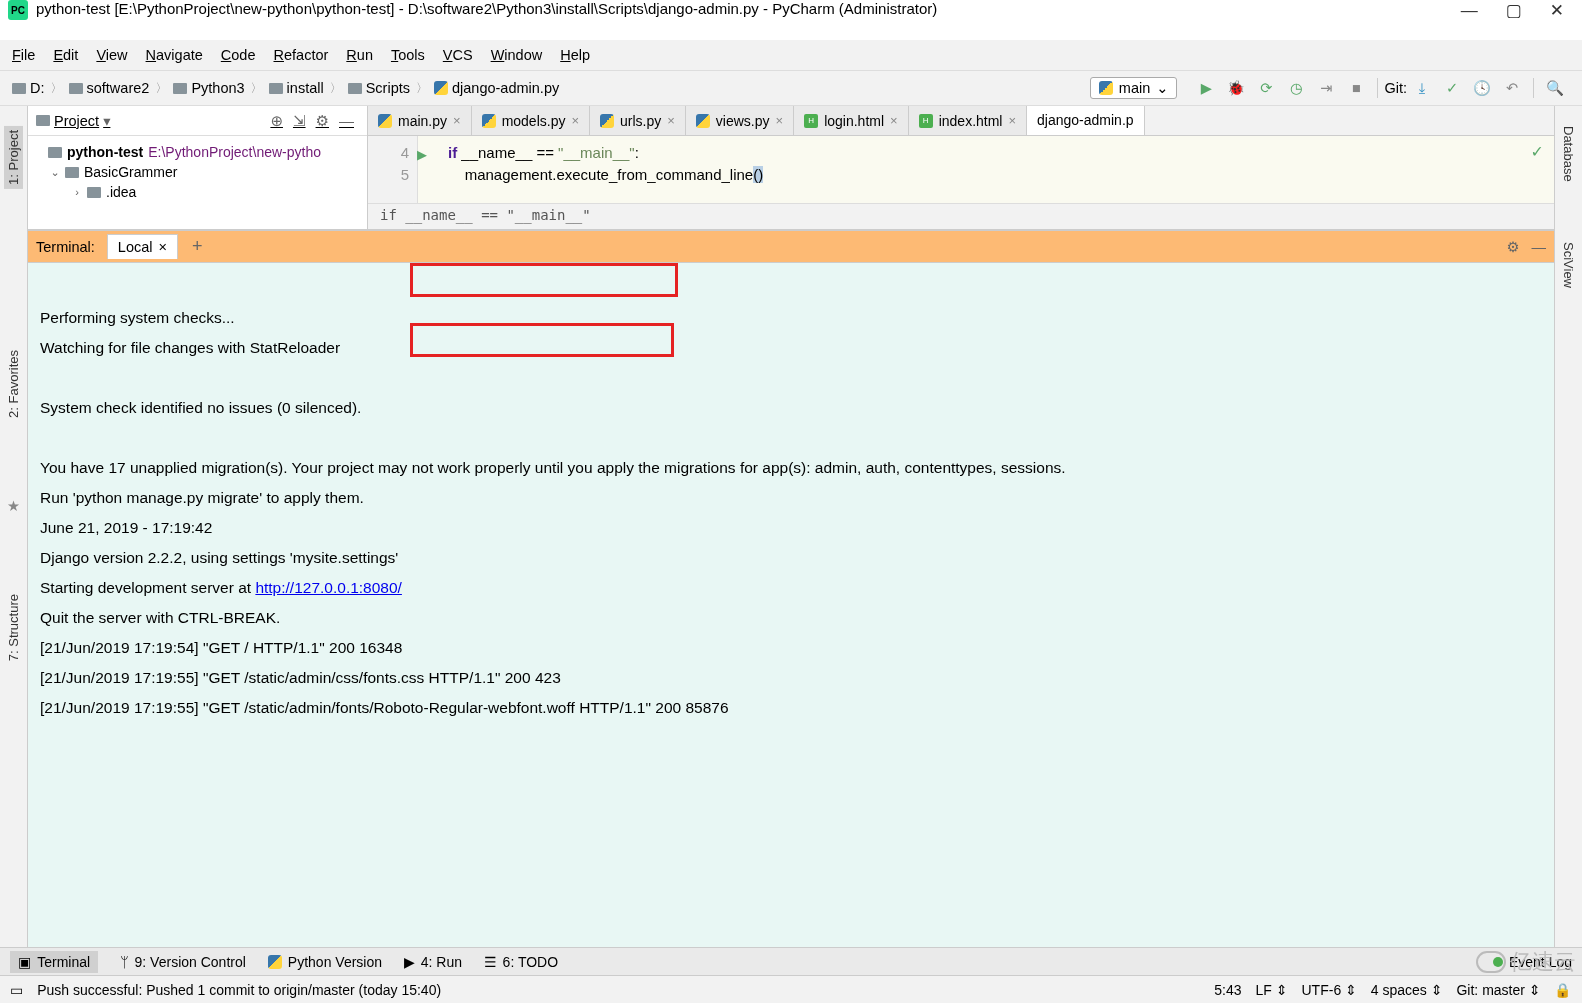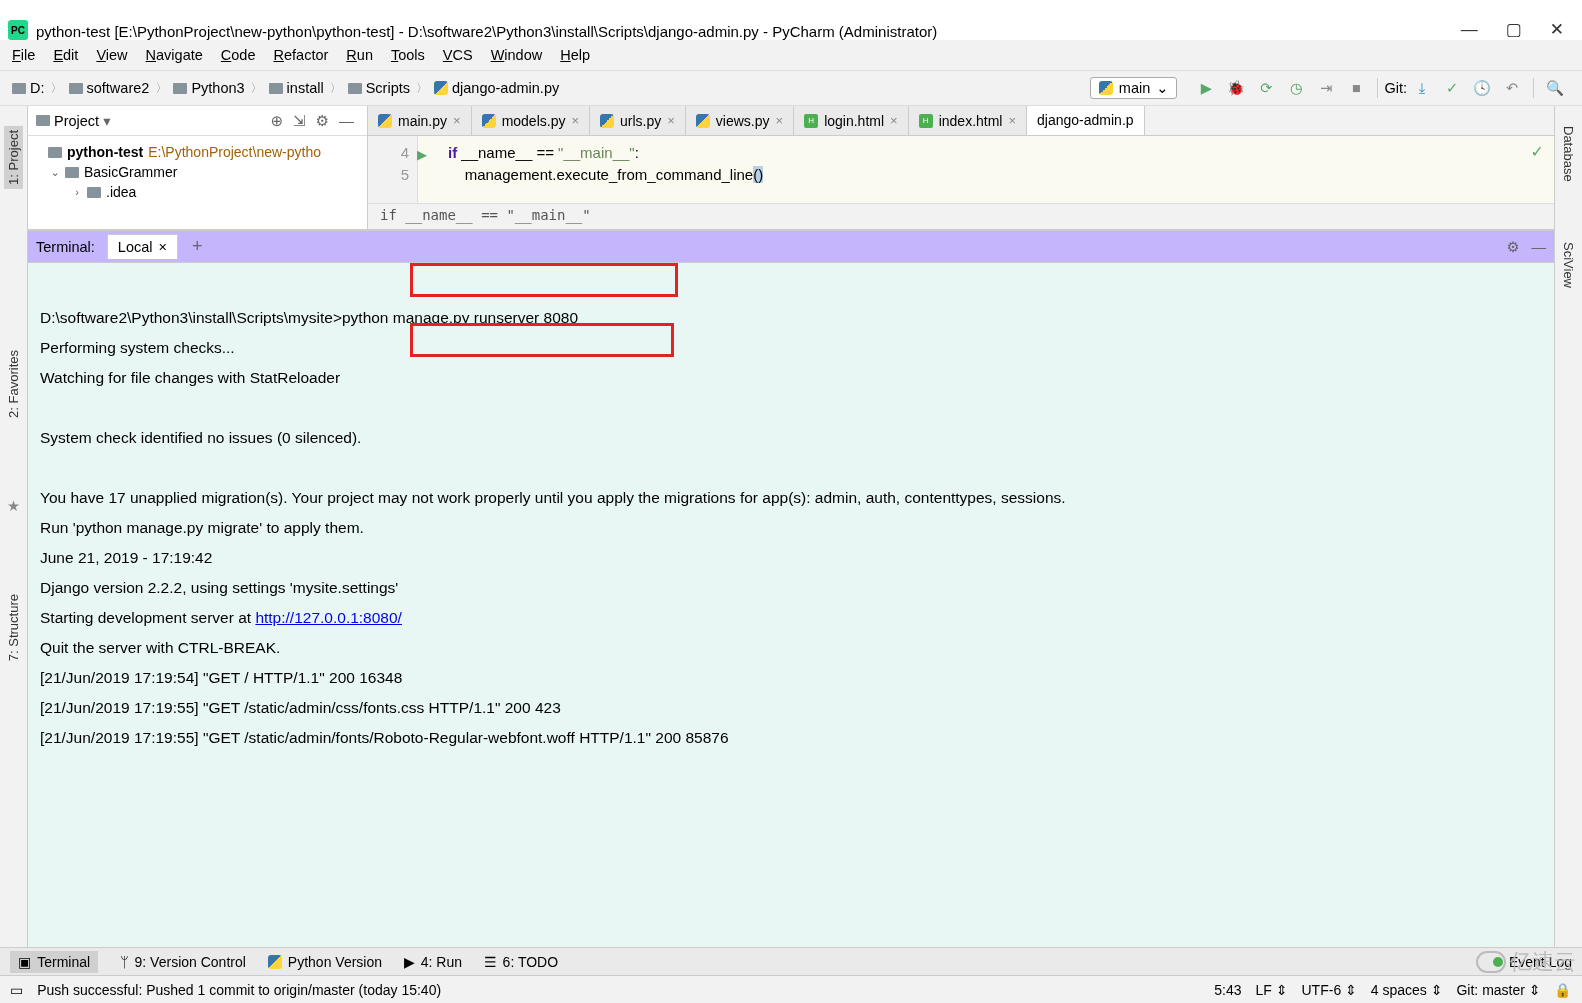--- a/index.html
+++ b/index.html
@@ -1,17 +1,17 @@
 <!DOCTYPE html>
 <html><head>
 <meta charset="utf-8">
 <style>
 * { margin: 0; padding: 0; box-sizing: border-box; font-family: "Segoe UI", Arial, sans-serif; }
 body { width: 1582px; height: 1003px; background: #f2f2f2; font-size: 14.5px; overflow: hidden; }
-.titlebar { height: 40px; display: flex; align-items: flex-end; padding: 0 8px; background: #fff; }
+.titlebar { height: 40px; display: flex; align-items: flex-start; padding: 0 8px; background: #fff; }
 .titlebar .app-icon { width: 20px; height: 20px; background: #21d789; border-radius: 3px; margin-right: 8px; display: flex; align-items: center; justify-content: center; font-size: 10px; font-weight: bold; color: #000; }
 .titlebar .title { flex: 1; color: #000; font-size: 15px; }
 .titlebar .win-btns { display: flex; gap: 28px; margin-right: 10px; align-items: center; }
 .titlebar .win-btns span { font-size: 17px; color: #333; }
 .menubar { height: 30px; display: flex; align-items: center; padding: 0 12px; gap: 18px; background: #f2f2f2; color: #000; }
 .menubar span { text-decoration: underline; text-decoration-color: transparent; }
 .menubar span::first-letter { text-decoration: underline; }
 .navbar { height: 36px; display: flex; align-items: center; padding: 0 12px; background: #f2f2f2; border-top: 1px solid #ddd; border-bottom: 1px solid #ddd; }
 .crumbs { display: flex; align-items: center; gap: 6px; flex: 1; }
 .crumb { display: flex; align-items: center; gap: 4px; color: #000; }
@@ -21,21 +21,21 @@
 .run-config { border: 1px solid #aaa; background: #fff; padding: 2px 8px; display: flex; align-items: center; gap: 6px; border-radius: 3px; margin-right: 14px; }
 .tbbtn { width: 22px; height: 22px; display: flex; align-items: center; justify-content: center; margin: 0 4px; }
 .content { display: flex; height: calc(100% - 40px - 30px - 36px - 28px - 28px); }
 .left-rail { width: 28px; background: #f2f2f2; border-right: 1px solid #ccc; display: flex; flex-direction: column; align-items: center; padding-top: 20px; gap: 80px; }
 .left-rail .rail-label { writing-mode: vertical-rl; transform: rotate(180deg); font-size: 13px; color: #333; }
 .right-rail { width: 28px; background: #f2f2f2; border-left: 1px solid #ccc; display: flex; flex-direction: column; align-items: center; padding-top: 20px; gap: 60px; }
 .right-rail .rail-label { writing-mode: vertical-rl; font-size: 13px; color: #333; }
 .main-col { flex: 1; display: flex; flex-direction: column; min-width: 0; }
 .upper { display: flex; height: 124px; border-bottom: 1px solid #ccc; }
 .project-pane { width: 340px; border-right: 1px solid #ccc; background: #fff; display: flex; flex-direction: column; }
-.project-header { height: 30px; display: flex; align-items: center; padding: 0 8px; border-bottom: 1px solid #ddd; }
+.project-header { height: 30px; display: flex; align-items: center; padding: 0 8px; border-bottom: 1px solid #ddd; text-decoration: underline; }
 .project-header .label { font-weight: normal; margin-left: 4px; flex: 1; display: flex; align-items: center; gap: 4px; }
 .project-header .tool-ic { margin: 0 5px; color: #666; font-size: 15px; }
 .tree { padding: 6px 8px; font-size: 14px; }
 .tree-row { display: flex; align-items: center; gap: 5px; padding: 2px 12px; white-space: nowrap; overflow: hidden; }
 .tree-row .folder-ic { width: 14px; height: 11px; background: #87939a; border-radius: 1px; flex-shrink: 0; }
 .tree-row .caret { width: 10px; text-align: center; color: #666; font-size: 11px; }
 .editor-area { flex: 1; display: flex; flex-direction: column; background: #fff; min-width: 0; }
 .tabs { height: 30px; display: flex; align-items: stretch; border-bottom: 1px solid #ccc; background: #f2f2f2; overflow: hidden; }
 .tab { display: flex; align-items: center; gap: 6px; padding: 0 10px; border-right: 1px solid #ccc; background: #eaeaea; font-size: 14px; white-space: nowrap; }
 .tab.active { background: #fff; flex-direction: column; }
@@ -47,21 +47,21 @@
 .gutter .line { height: 22px; line-height: 22px; position: relative; }
 .gutter .run-ic { position: absolute; right: -18px; top: 2px; color: #59a869; font-size: 13px; }
 .code { padding: 6px 0 0 30px; }
 .code .line { height: 22px; line-height: 22px; white-space: pre; }
 .kw { color: #4c1d95; font-weight: bold; }
 .str { color: #6a8759; }
 .id { color: #000; }
 .hl-paren { background: #b8cfe5; }
 .breadcrumb-code { position: absolute; bottom: 0; left: 0; right: 0; height: 26px; background: #f2f2f2; border-top: 1px solid #ddd; padding: 3px 12px; font-family: "Consolas", monospace; font-size: 14px; color: #555; }
 .term-panel { flex: 1; display: flex; flex-direction: column; background: #fff; border-top: 1px solid #ccc; }
-.term-header { height: 32px; display: flex; align-items: center; background: #c4b5fd; border-bottom: 1px solid #ccc; padding: 0 8px; }
+.term-header { height: 32px; display: flex; align-items: center; background: #fdba74; border-bottom: 1px solid #ccc; padding: 0 8px; }
 .term-header .title { margin-right: 12px; }
 .term-tab { background: #fff; border: 1px solid #ccc; border-bottom: none; padding: 4px 10px; display: flex; align-items: center; gap: 6px; }
 .term-header .spacer { flex: 1; }
 .term-body { flex: 1; background: #e8f7f4; padding: 10px 12px; font-family: "Consolas", "SimSun", monospace; font-size: 15.5px; line-height: 30px; color: #000; overflow: hidden; position: relative; }
 .term-line { white-space: pre; }
 .term-line a { color: #0000ee; text-decoration: underline; }
 .hl-box { position: absolute; border: 3px solid #e52222; }
 .bottom-tools { height: 28px; display: flex; align-items: center; background: #eaeaea; border-top: 1px solid #ccc; padding: 0 10px; gap: 22px; font-size: 14px; }
 .bottom-tools .tool { display: flex; align-items: center; gap: 6px; }
 .bottom-tools .spacer { flex: 1; }
@@ -172,21 +172,21 @@
             </div>
           <span class="tool-ic">⊕</span>
           <span class="tool-ic">⇲</span>
           <span class="tool-ic">⚙</span>
           <span class="tool-ic">—</span>
         </div>
         <div class="tree">
           <div class="tree-row">
             <div class="folder-ic"></div>
             <b>python-test</b>
-            <span style="color:#a16207">E:\PythonProject\new-pytho</span>
+            <span style="color:#701a75">E:\PythonProject\new-pytho</span>
           </div>
           <div class="tree-row" style="padding-left:14px">
             <span class="caret">⌄</span>
             <div class="folder-ic"></div>
             <span>BasicGrammer</span>
           </div>
           <div class="tree-row" style="padding-left:36px">
             <span class="caret">›</span>
             <div class="folder-ic"></div>
             <span>.idea</span>
@@ -256,21 +256,20 @@
           </div>
         <span style="margin-left:14px;color:#666;font-size:18px">+</span>
         <div class="spacer"></div>
         <span style="color:#666;margin-right:12px">⚙</span>
         <span style="color:#666">—</span>
       </div>
       <div class="term-body">
         <div class="hl-box" style="left:382px;top:0px;width:268px;height:34px"></div>
         <div class="hl-box" style="left:382px;top:60px;width:264px;height:34px"></div>
         <div class="term-line">&nbsp;</div>
-        <div class="term-line"><span>D:\software2\Python3\install\Scripts\mysite&gt;</span><span>python manage.py runserver 8080</span></div>
         <div class="term-line">Performing system checks...</div>
         <div class="term-line">Watching for file changes with StatReloader</div>
         <div class="term-line">&nbsp;</div>
         <div class="term-line">System check identified no issues (0 silenced).</div>
         <div class="term-line">&nbsp;</div>
         <div class="term-line">You have 17 unapplied migration(s). Your project may not work properly until you apply the migrations for app(s): admin, auth, contenttypes, sessions.</div>
         <div class="term-line">Run 'python manage.py migrate' to apply them.</div>
         <div class="term-line">June 21, 2019 - 17:19:42</div>
         <div class="term-line">Django version 2.2.2, using settings 'mysite.settings'</div>
         <div class="term-line"><span>Starting development server at </span><a>http://127.0.0.1:8080/</a></div>

